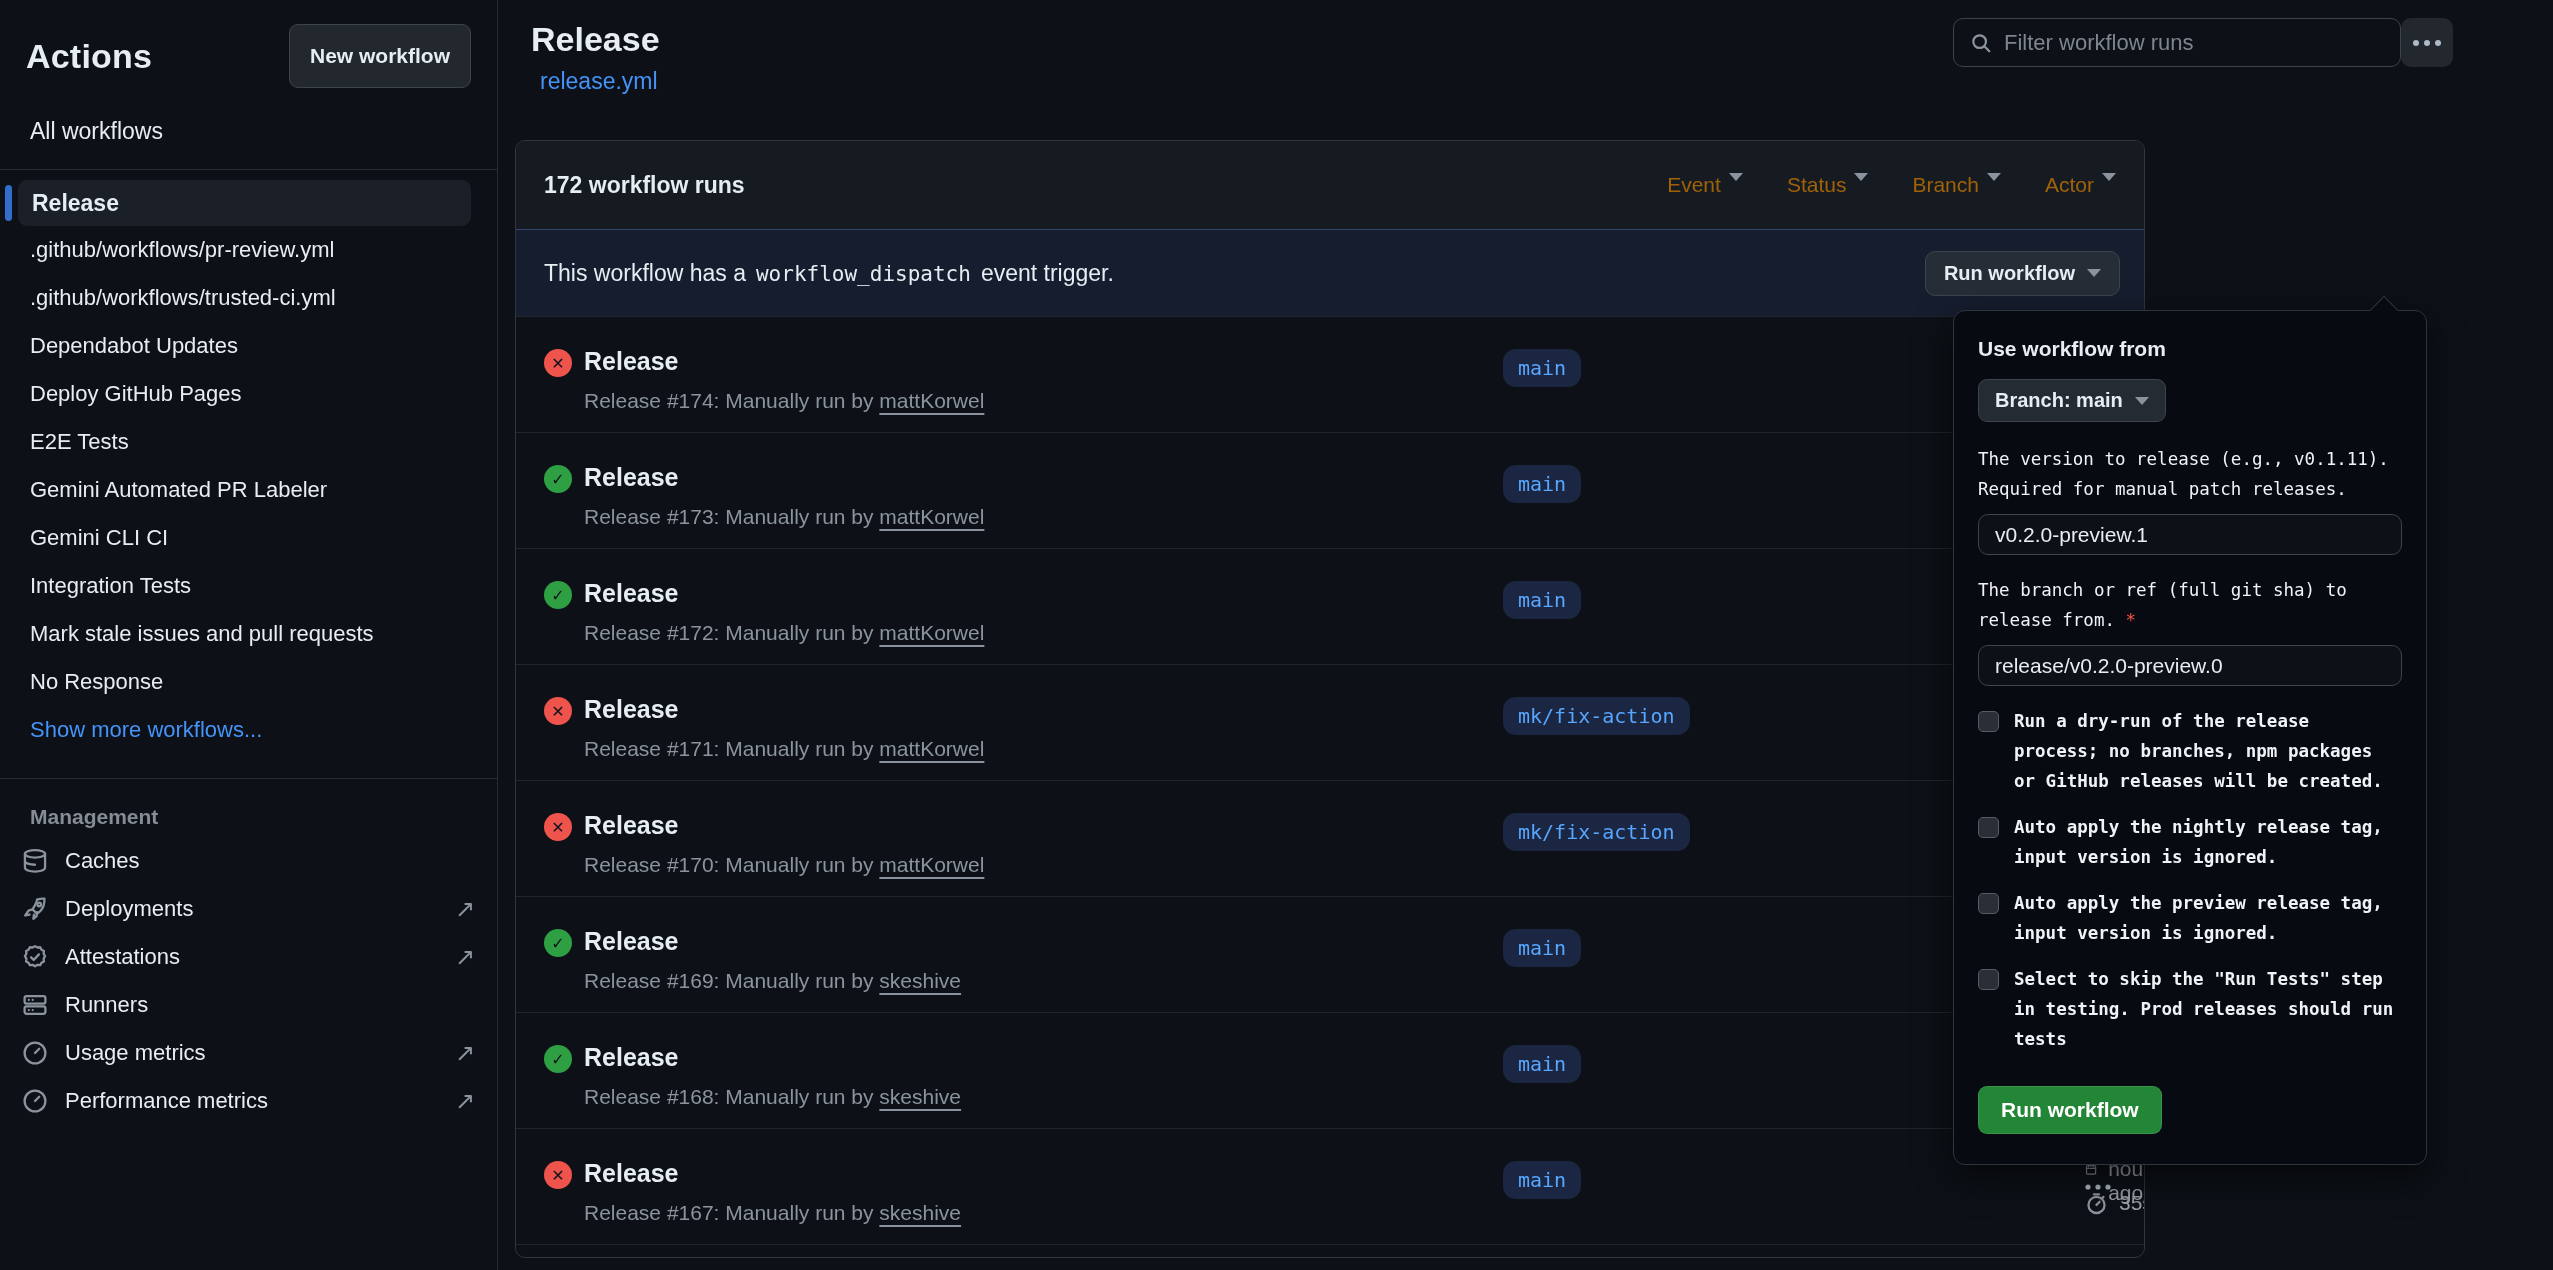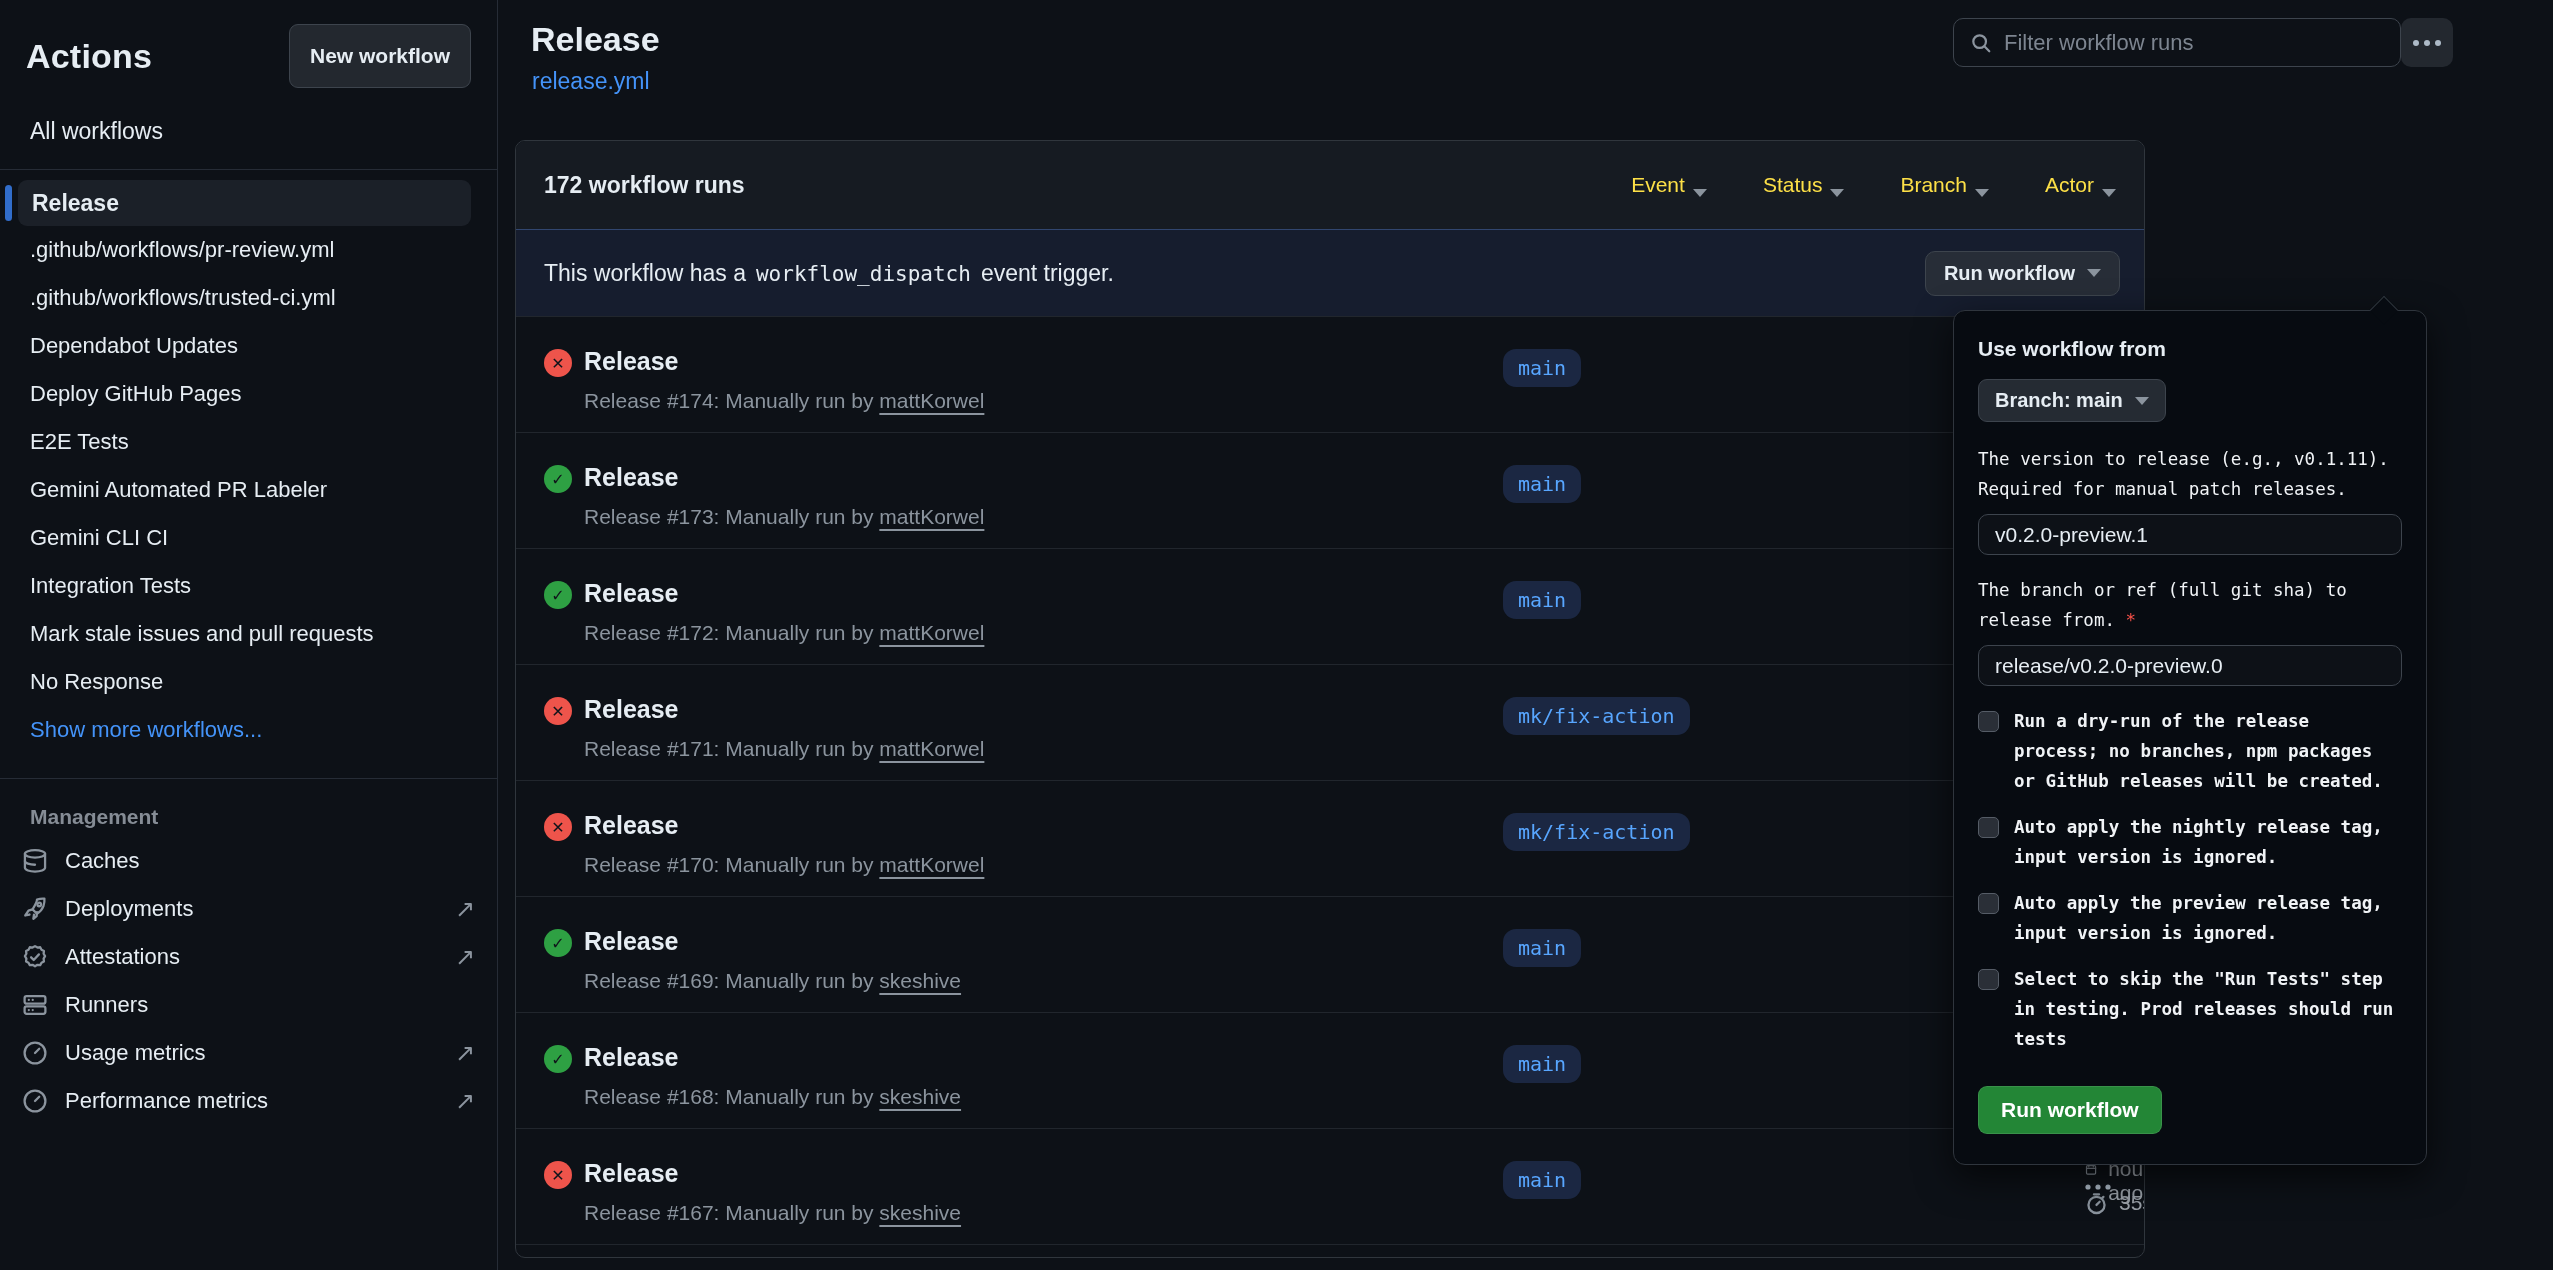--- a/index.html
+++ b/index.html
@@ -42,21 +42,21 @@
     height:48px; display:flex; align-items:center; gap:17px; padding:0 22px;
     font-size:22px; color:#e6edf3; cursor:pointer;
   }
   .mgmt-item .lbl { flex:1; }
   .mgmt-icon { width:26px; height:26px; flex:none; stroke:#8b949e; fill:none; stroke-width:1.4; stroke-linecap:round; stroke-linejoin:round; }
   .ext-arrow { color:#8b949e; font-size:24px; line-height:1; }
 
   
   .main { position:absolute; left:499px; top:0; width:2054px; height:1270px; }
   .page-title { position:absolute; left:32px; top:20px; font-size:34px; font-weight:600; }
-  .file-link { position:absolute; left:33px; top:68px; font-size:23px; color:#4493f8; cursor:pointer; }
+  .file-link { position:absolute; left:41px; top:68px; font-size:23px; color:#4493f8; cursor:pointer; }
   .top-right { position:absolute; right:100px; top:18px; display:flex; align-items:center; gap:0; }
   .search-box {
     width:448px; height:49px; border:1px solid #3d444d; border-radius:10px;
     display:flex; align-items:center; padding:0 16px; gap:12px; background:#0d1117;
   }
   .search-box input {
     background:transparent; border:none; outline:none; color:#e6edf3;
     font-size:22px; width:100%; font-family:inherit;
   }
   .search-box input::placeholder { color:#7d8590; }
@@ -70,21 +70,21 @@
   .card {
     position:absolute; left:16px; top:140px; width:1630px;
     border:1px solid #30363d; border-radius:10px; background:#0d1117; overflow:hidden;
   }
   .card-header {
     height:88px; background:#161b22; display:flex; align-items:center; justify-content:space-between;
     padding:0 28px;
   }
   .runs-count { font-size:23px; font-weight:700; }
   .filters { display:flex; align-items:center; gap:44px; }
-  .filter-btn { display:flex; align-items:flex-end; gap:8px; color:#fde047; font-size:21px; cursor:pointer;margin-left:12px; }
+  .filter-btn { display:flex; align-items:flex-start; gap:8px; color:#a16207; font-size:21px; cursor:pointer; }
   .caret { display:inline-block; width:0; height:0; border-left:7px solid transparent; border-right:7px solid transparent; border-top:8px solid #8b949e; }
 
   .banner {
     height:88px; background:#161d2e; border-top:1px solid #31466f; border-bottom:1px solid #21262d;
     display:flex; align-items:center; justify-content:space-between; padding:0 24px 0 28px;
   }
   .banner-text { font-size:23px; display:flex; align-items:baseline; gap:10px; }
   .banner-code { font-size:21px; color:#e6edf3; }
   .btn-run-sm {
     background:#272d37; border:1px solid #3d444d; border-radius:10px; color:#e6edf3;

